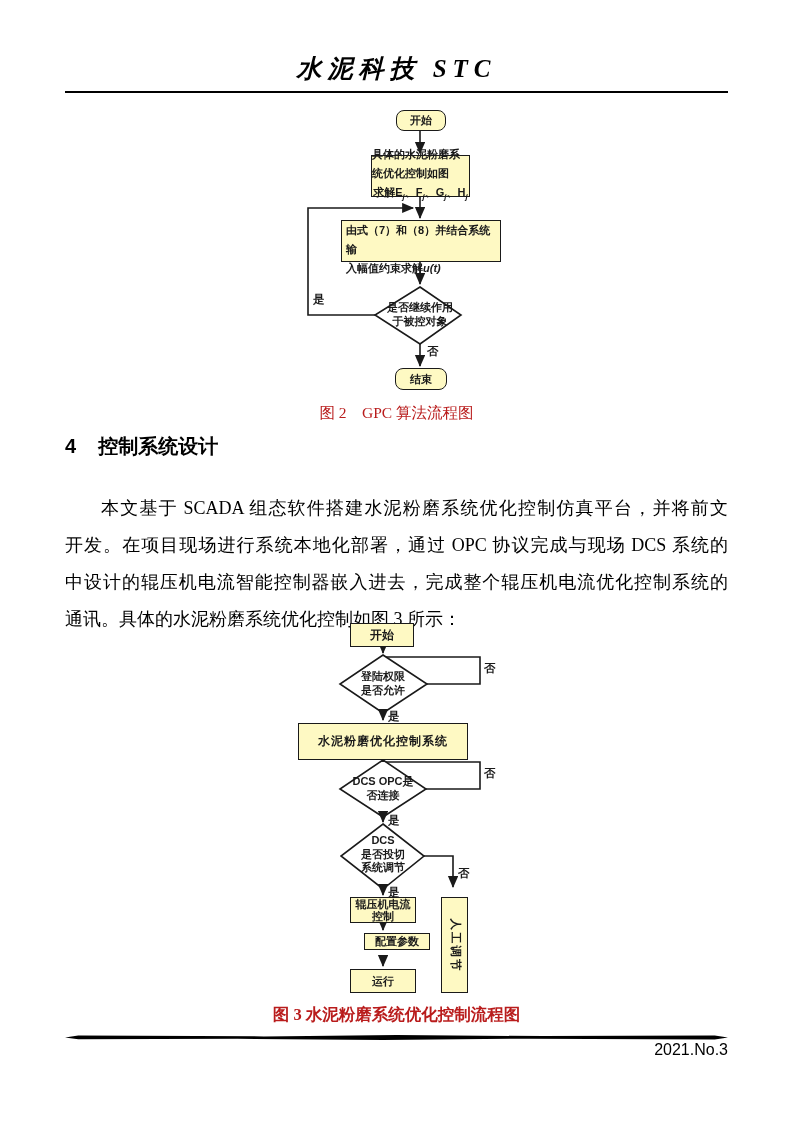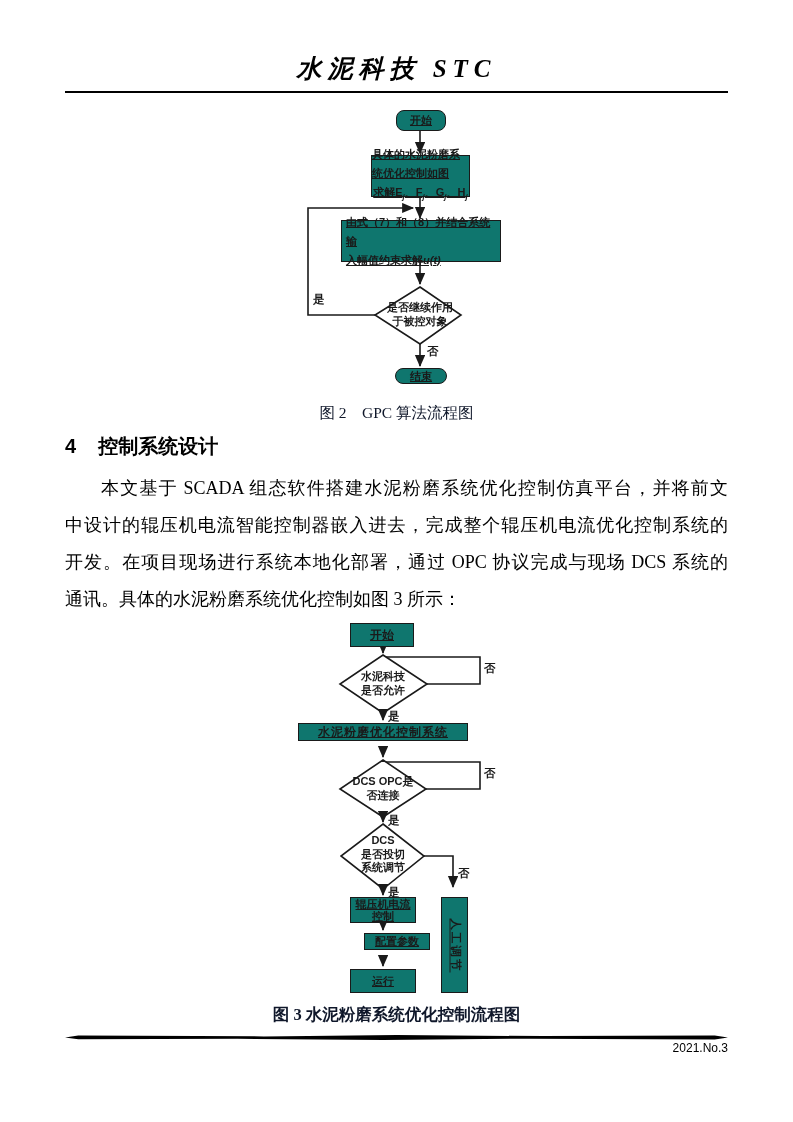--- a/index.html
+++ b/index.html
@@ -11,58 +11,58 @@
   
   .hdr-title{
     position:absolute;left:65px;top:52px;width:663px;text-align:center;
     font-family:"Liberation Serif","DejaVu Serif",serif;font-style:italic;
     font-weight:700;font-size:25px;letter-spacing:6px;color:#000;
   }
   .hdr-rule{position:absolute;left:65px;top:91px;width:663px;height:2px;background:#000;}
   
   .fc-svg{position:absolute;}
   .fc-box{
-    position:absolute;border:1.6px solid #1a1a1a;background:#0f766e;box-sizing:border-box;
+    position:absolute;border:1.6px solid #1a1a1a;background:#fef9c3;box-sizing:border-box;
     display:flex;flex-direction:column;align-items:center;justify-content:center;
-    font-size:11px;font-weight:700;line-height:15px;color:#1a1a1a;text-decoration:underline;
+    font-size:11px;font-weight:700;line-height:15px;color:#1a1a1a;
   }
   .fc-round{border-radius:8px;}
   .fc-label{position:absolute;font-size:11.5px;font-weight:700;color:#1a1a1a;line-height:12px;}
   .fc-dtext{
     position:absolute;text-align:center;font-size:11px;font-weight:700;
     line-height:13.5px;color:#1a1a1a;
   }
-  .fc-left{align-items:flex-start;padding-left:4px;}
+  .fc-left{align-items:flex-start;padding-left:4px;justify-content:space-between;}
   
   .fig-caption{
     position:absolute;left:65px;width:663px;text-align:center;
     font-family:"Liberation Serif","DejaVu Serif",serif;
-    font-size:15.5px;color:#0f172a;
+    font-size:15.5px;color:#b91c1c;
   }
   
   .sec-head{
     position:absolute;left:65px;top:433px;font-size:20px;font-weight:700;color:#000;
     font-family:"Liberation Sans","DejaVu Sans",sans-serif;
   }
   .sec-head .num{margin-right:22px;}
   
-  .para{position:absolute;left:65px;top:470px;width:663px;
+  .para{position:absolute;left:65px;top:490px;width:663px;
     font-family:"Liberation Serif","DejaVu Serif",serif;font-size:18px;color:#000;}
   .para .line{height:37px;line-height:37px;text-align:justify;text-align-last:justify;}
   .para .line.first{text-indent:36px;}
   .para .line.last{text-align:left;text-align-last:left;}
   
   .rot-text{transform:rotate(90deg);white-space:nowrap;font-size:11.5px;font-weight:700;letter-spacing:2px;}
   
   .foot-rule{
     position:absolute;left:65px;top:1035px;width:663px;height:5px;background:#000;
     clip-path:polygon(0 50%,2% 12%,30% 28%,50% 2%,72% 22%,98% 10%,100% 50%,98% 88%,70% 74%,48% 98%,26% 76%,2% 86%);
   }
   .foot-page{position:absolute;left:65px;top:1041px;width:663px;text-align:center;font-size:12px;color:#000;}
-  .foot-issue{position:absolute;left:630px;top:1041px;width:98px;text-align:right;font-size:12px;color:#000;}
+  .foot-issue{position:absolute;left:630px;top:1041px;width:98px;text-align:right;font-size:16px;color:#000;}
   svg line,svg polyline,svg polygon.dmd{stroke:#1a1a1a;stroke-width:1.6;fill:none;}
   sub{font-size:8px;font-style:italic;}
 </style>
 </head>
 <body>
 
 <div class="page">
 
   <div class="hdr-title">水泥科技 STC</div>
   <div class="hdr-rule"></div>
@@ -96,34 +96,34 @@
   </div>
 
   <div class="fc-dtext" style="left:370px;top:301px;width:100px;">
     <div>是否继续作用</div>
     <div>于被控对象</div>
   </div>
 
   <div class="fc-label" style="left:313px;top:293px;">是</div>
   <div class="fc-label" style="left:427px;top:345px;">否</div>
 
-  <div class="fc-box fc-round" style="left:395px;top:368px;width:52px;height:16px;">
+  <div class="fc-box fc-round" style="left:395px;top:368px;width:52px;height:22px;">
     <span>结束</span>
   </div>
 
   <div class="fig-caption" style="top:403px;">图 2　GPC 算法流程图</div>
 
   <div class="sec-head">
     <span class="num">4</span><span>控制系统设计</span>
   </div>
 
   <div class="para">
     <div class="line first">本文基于 SCADA 组态软件搭建水泥粉磨系统优化控制仿真平台，并将前文</div>
+    <div class="line">开发。在项目现场进行系统本地化部署，通过 OPC 协议完成与现场 DCS 系统的</div>
     <div class="line">中设计的辊压机电流智能控制器嵌入进去，完成整个辊压机电流优化控制系统的</div>
-    <div class="line">开发。在项目现场进行系统本地化部署，通过 OPC 协议完成与现场 DCS 系统的</div>
     <div class="line last">通讯。具体的水泥粉磨系统优化控制如图 3 所示：</div>
   </div>
 
   <svg class="fc-svg" style="left:280px;top:610px;" width="250" height="400" viewBox="0 0 250 400">
     <defs>
       <marker id="ah3" markerWidth="9" markerHeight="8" refX="6.8" refY="3.2" orient="auto">
         <path d="M0,0 L7.5,3.2 L0,6.4 z" fill="#1a1a1a"></path>
       </marker>
     </defs>
     <line x1="103" y1="37" x2="103" y2="43" marker-end="url(#ah3)"></line>
@@ -139,27 +139,27 @@
     <line x1="103" y1="279" x2="103" y2="285" marker-end="url(#ah3)"></line>
     <line x1="103" y1="311" x2="103" y2="320" marker-end="url(#ah3)"></line>
     <line x1="103" y1="347" x2="103" y2="356" marker-end="url(#ah3)"></line>
   </svg>
 
   <div class="fc-box" style="left:350px;top:623px;width:64px;height:24px;font-size:12px;">
     <span>开始</span>
   </div>
 
   <div class="fc-dtext" style="left:343px;top:670px;width:80px;">
-    <div>水泥科技</div>
+    <div>登陆权限</div>
     <div>是否允许</div>
   </div>
   <div class="fc-label" style="left:484px;top:662px;">否</div>
   <div class="fc-label" style="left:388px;top:710px;">是</div>
 
-  <div class="fc-box" style="left:298px;top:723px;width:170px;height:18px;font-size:12px;letter-spacing:1px;">
+  <div class="fc-box" style="left:298px;top:723px;width:170px;height:37px;font-size:12px;letter-spacing:1px;">
     <span>水泥粉磨优化控制系统</span>
   </div>
 
   <div class="fc-dtext" style="left:338px;top:775px;width:90px;">
     <div>DCS OPC是</div>
     <div>否连接</div>
   </div>
   <div class="fc-label" style="left:484px;top:767px;">否</div>
   <div class="fc-label" style="left:388px;top:814px;">是</div>
 

